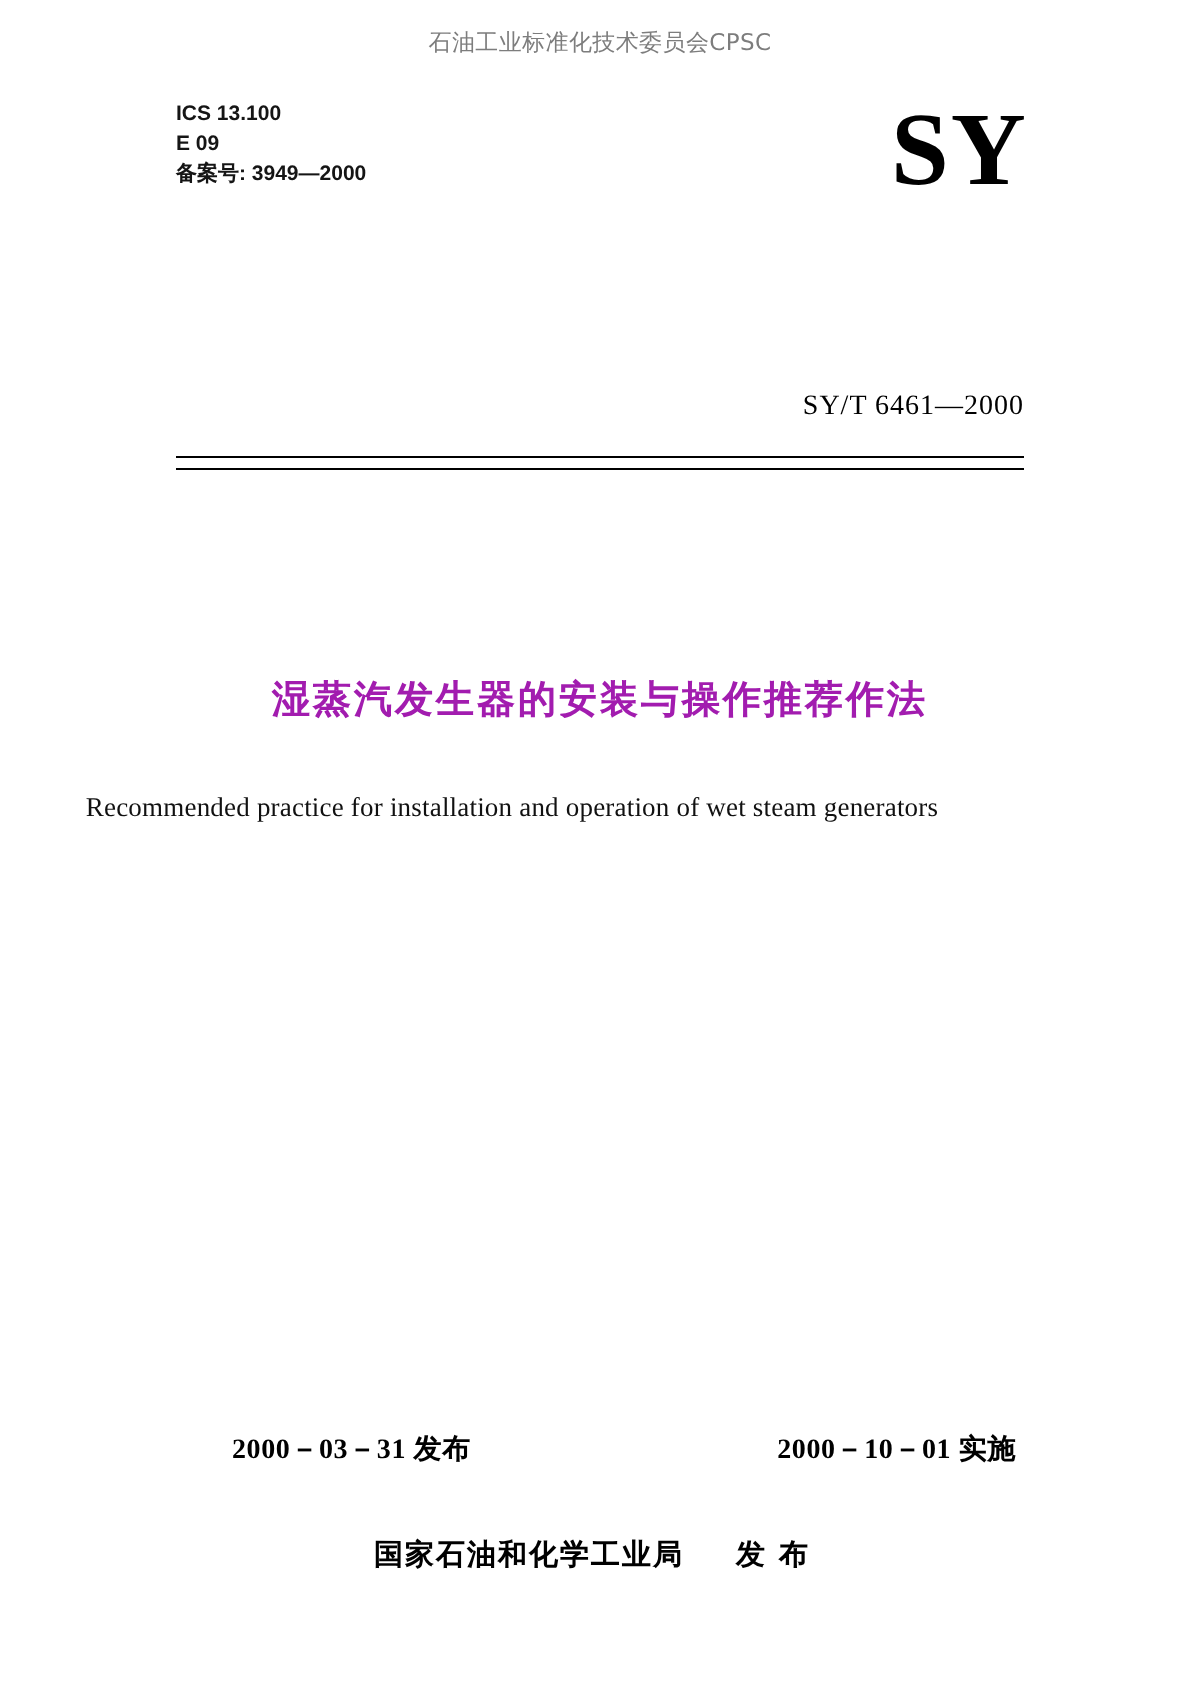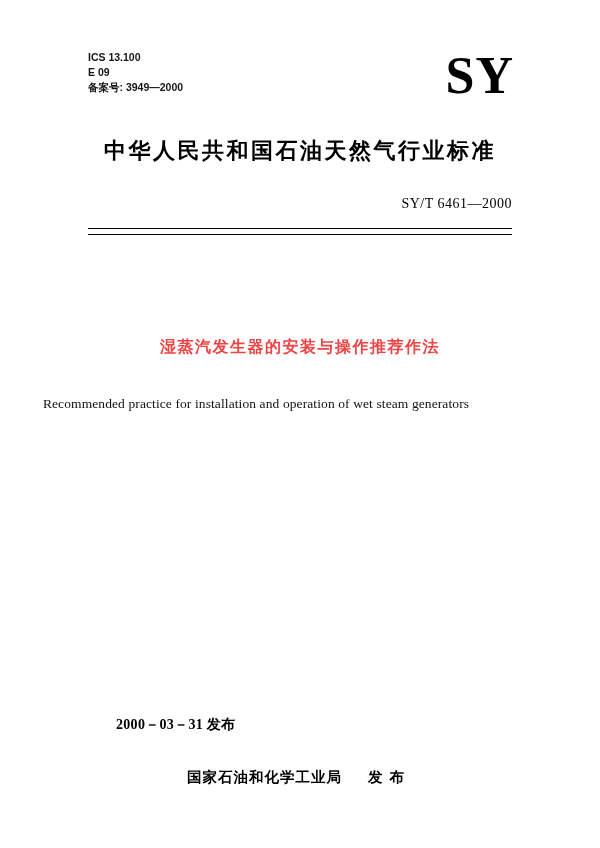--- a/index.html
+++ b/index.html
@@ -87,23 +87,23 @@
   .rule-top { top: 228px; }
   .rule-bottom { top: 234px; }
   .doc-title-cn {
     position: absolute;
     top: 337px;
     left: 0;
     width: 600px;
     text-align: center;
     font-family: "DejaVu Sans", sans-serif;
     font-weight: bold;
-    font-size: 16px;
+    font-size: 19px;
     letter-spacing: 1.5px;
-    color: #ef4444;
+    color: #a21caf;
   }
   .doc-title-en {
     position: absolute;
     top: 396px;
     left: 0;
     width: 512px;
     text-align: center;
     font-family: "Liberation Serif", serif;
     font-size: 13.5px;
     color: #111111;
@@ -144,38 +144,39 @@
   .publisher .gap {
     display: inline-block;
     width: 26px;
   }
 </style>
 </head>
 <body>
 
 <div class="page">
 
+  <div class="watermark">石油工业标准化技术委员会CPSC</div>
 
   <div class="ics-block">
     <div>ICS 13.100</div>
     <div>E 09</div>
     <div>备案号: 3949—2000</div>
   </div>
 
   <div class="sy-logo">SY</div>
 
-  <div class="main-title">中华人民共和国石油天然气行业标准</div>
 
   <div class="std-number">SY/T 6461—2000</div>
 
   <div class="rule rule-top"></div>
   <div class="rule rule-bottom"></div>
 
   <div class="doc-title-cn">湿蒸汽发生器的安装与操作推荐作法</div>
   <div class="doc-title-en">Recommended practice for installation and operation of wet steam generators</div>
 
   <div class="issue-date">2000－03－31 发布</div>
+  <div class="effective-date">2000－10－01 实施</div>
 
   <div class="publisher">
     <span>国家石油和化学工业局</span><span class="gap"></span><span>发 布</span>
   </div>
 
 </div>
 
 </body></html>

